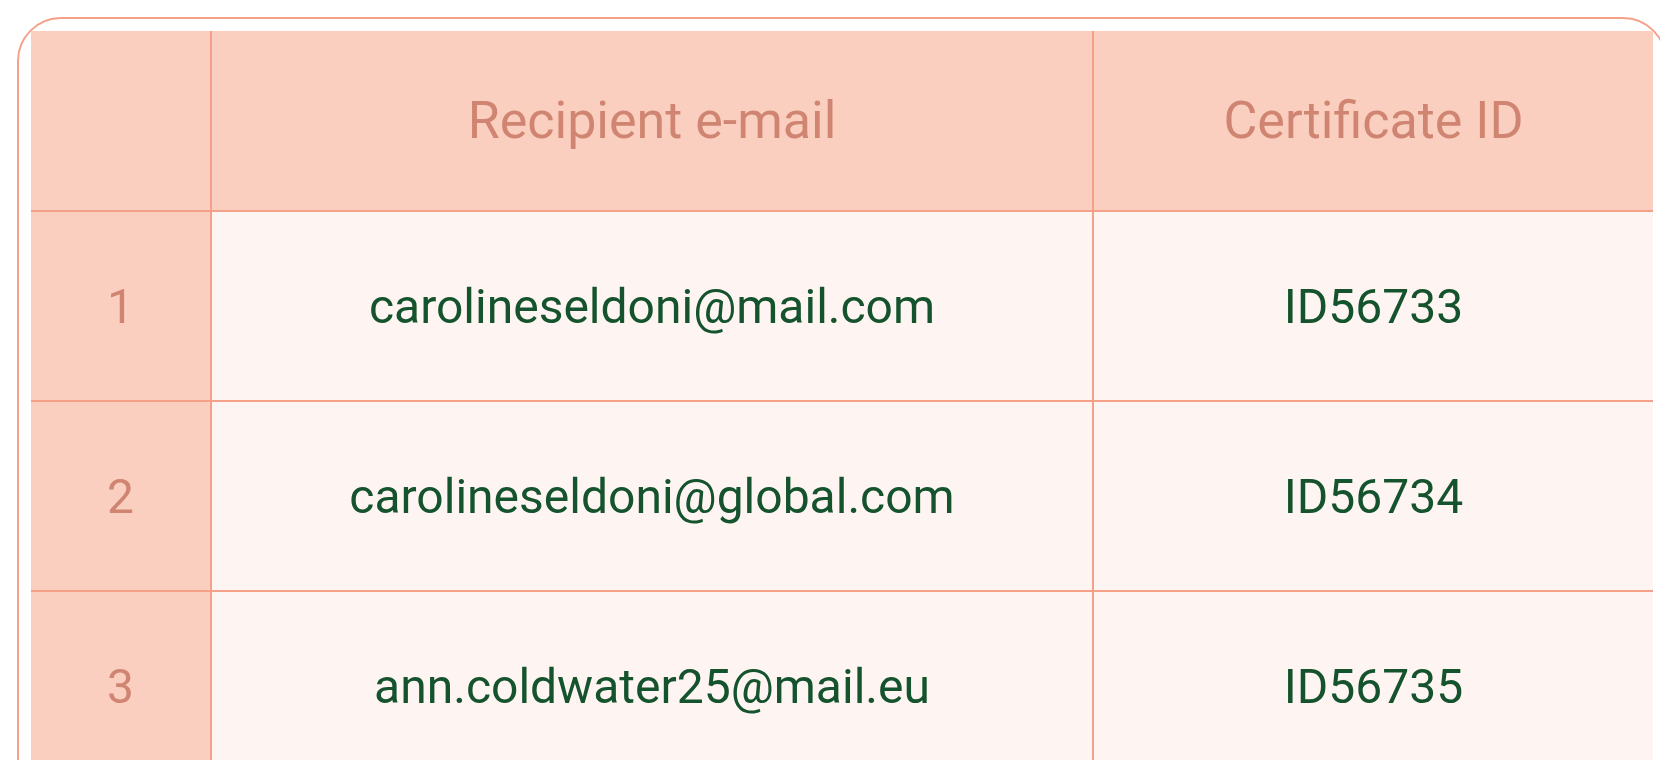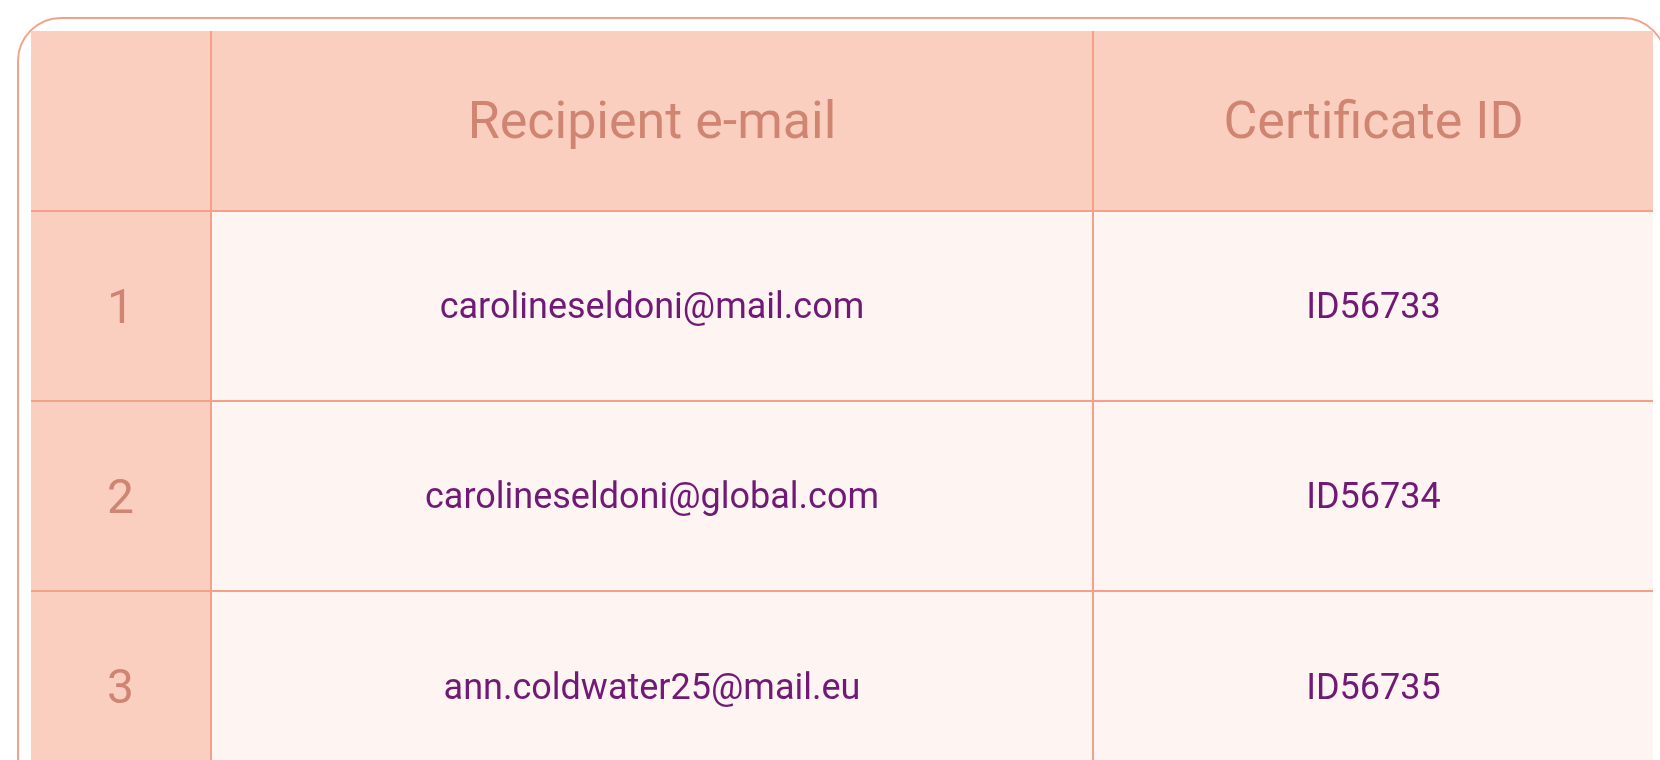--- a/index.html
+++ b/index.html
@@ -49,22 +49,22 @@
     }
 
     tbody td.num {
       background: #fbcfbf;
       color: #cf8572;
       font-size: 48px;
       font-weight: 400;
     }
     tbody td.data {
       background: #fef4f1;
-      color: #701a75;
-      font-size: 36px;
+      color: #14532d;
+      font-size: 48px;
       font-weight: 400;
     }
     tbody tr { height: 190px; }
   </style>
 </head>
 <body>
 
 <div class="table-wrapper">
   <table>
     <colgroup>

